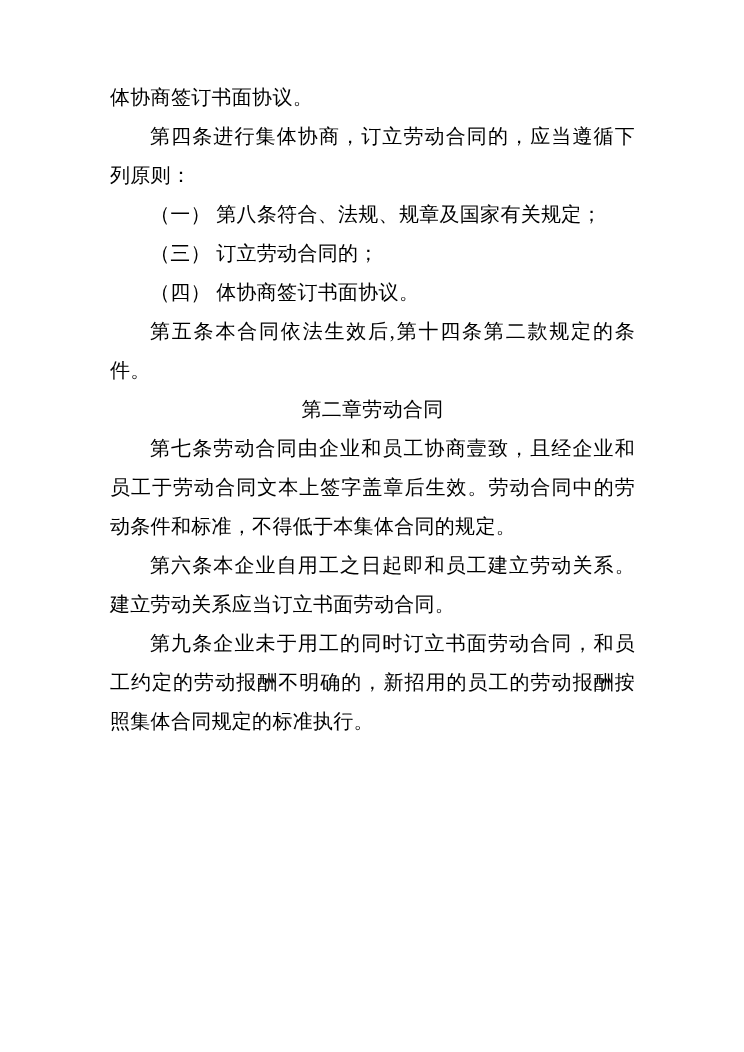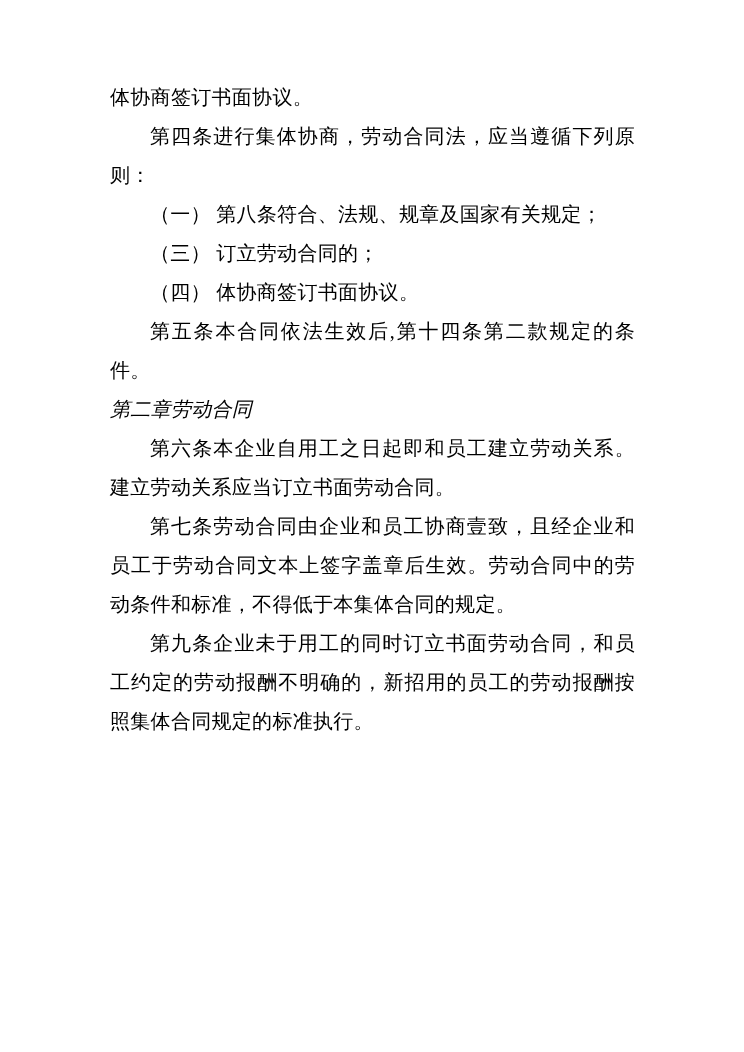--- a/index.html
+++ b/index.html
@@ -27,31 +27,31 @@
     .para {
       margin: 0;
       padding: 0;
       text-align: justify;
       word-break: break-all;
     }
     .para.indent {
       text-indent: 2em;
     }
     .para.center {
+      text-align: center;
       text-indent: 0;
-      font-style: italic;
     }
   </style>
 </head>
 <body>
 
 <div class="page">
   <p class="para">体协商签订书面协议。</p>
-  <p class="para indent">第四条进行集体协商，劳动合同法，应当遵循下列原则：</p>
+  <p class="para indent">第四条进行集体协商，订立劳动合同的，应当遵循下列原则：</p>
   <p class="para indent">（一） 第八条符合、法规、规章及国家有关规定；</p>
   <p class="para indent">（三） 订立劳动合同的；</p>
   <p class="para indent">（四） 体协商签订书面协议。</p>
   <p class="para indent">第五条本合同依法生效后,第十四条第二款规定的条件。</p>
   <p class="para center">第二章劳动合同</p>
+  <p class="para indent">第七条劳动合同由企业和员工协商壹致，且经企业和员工于劳动合同文本上签字盖章后生效。劳动合同中的劳动条件和标准，不得低于本集体合同的规定。</p>
   <p class="para indent">第六条本企业自用工之日起即和员工建立劳动关系。建立劳动关系应当订立书面劳动合同。</p>
-  <p class="para indent">第七条劳动合同由企业和员工协商壹致，且经企业和员工于劳动合同文本上签字盖章后生效。劳动合同中的劳动条件和标准，不得低于本集体合同的规定。</p>
   <p class="para indent">第九条企业未于用工的同时订立书面劳动合同，和员工约定的劳动报酬不明确的，新招用的员工的劳动报酬按照集体合同规定的标准执行。</p>
 </div>
 
 </body></html>

